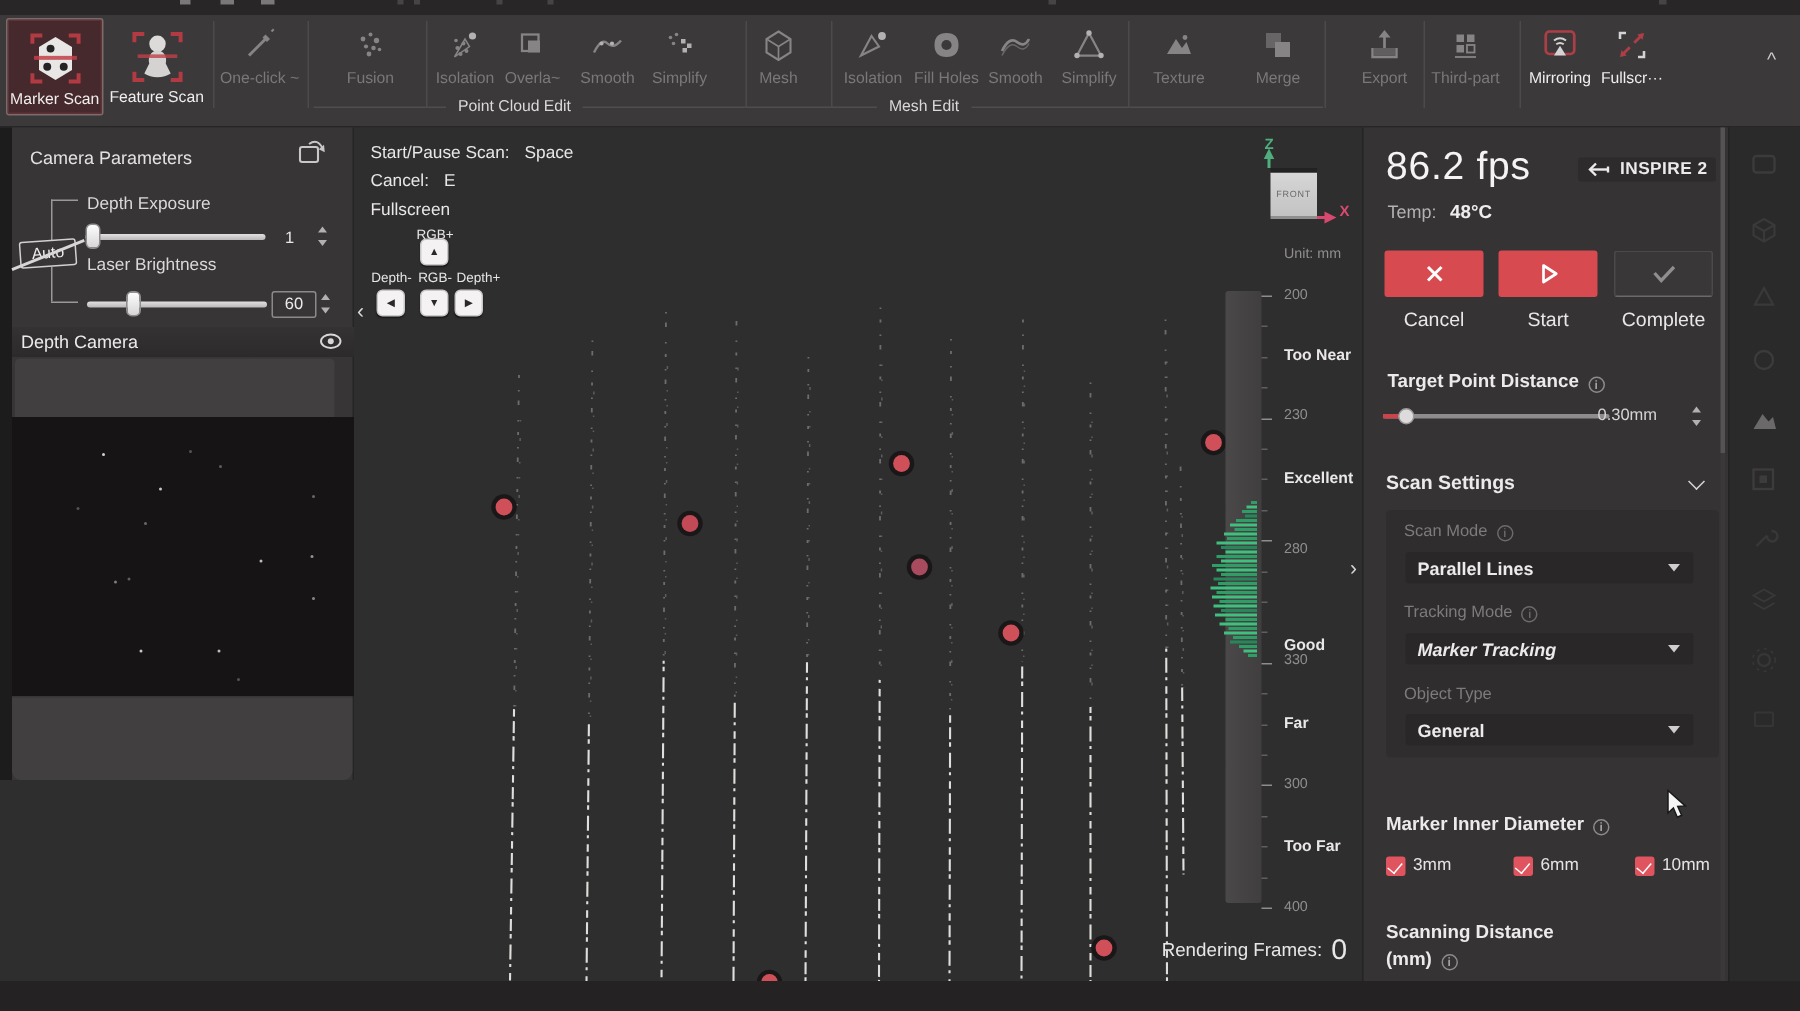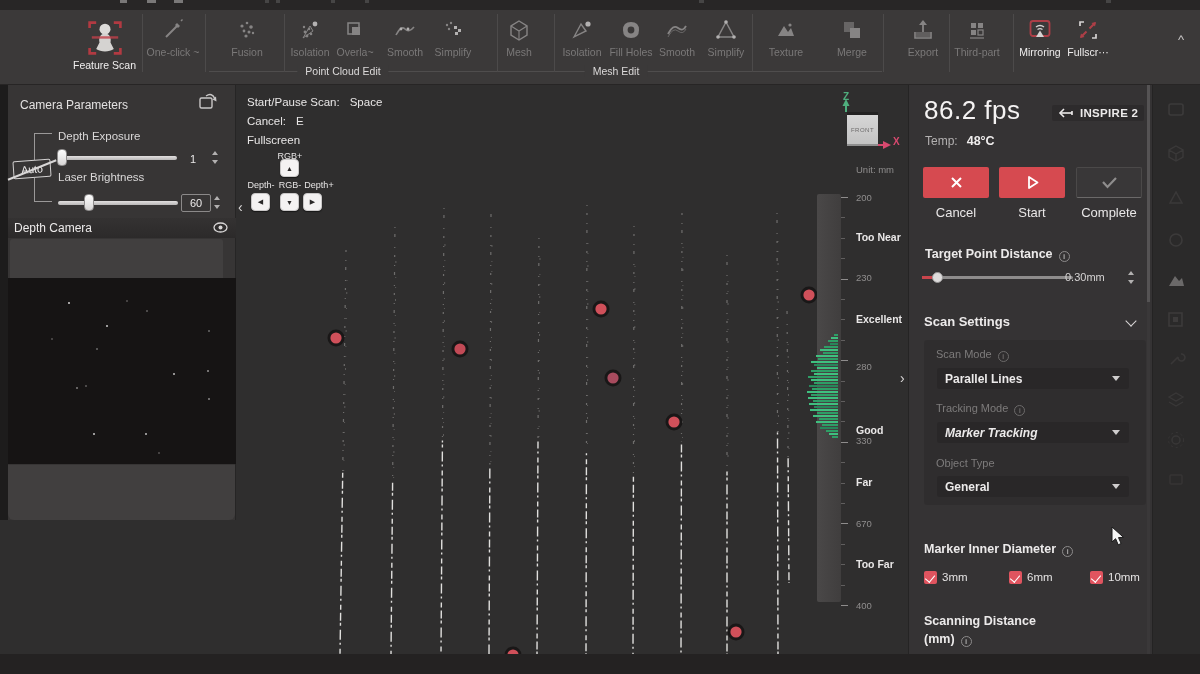--- a/index.html
+++ b/index.html
@@ -153,20 +153,38 @@
       <div class="top-glyph" style="left: 265px; top: 0px; width: 4px; height: 3px; opacity: 0.3;"></div>
       <div class="top-glyph" style="left: 276px; top: 0px; width: 4px; height: 3px; opacity: 0.3;"></div>
       <div class="top-glyph" style="left: 331px; top: 0px; width: 4px; height: 3px; opacity: 0.3;"></div>
       <div class="top-glyph" style="left: 365px; top: 0px; width: 4px; height: 3px; opacity: 0.3;"></div>
       <div class="top-glyph" style="left: 699px; top: 0px; width: 5px; height: 3px; opacity: 0.3;"></div>
       <div class="top-glyph" style="left: 1106px; top: 0px; width: 5px; height: 3px; opacity: 0.3;"></div>
     </div>
 
   <div class="abs ribbon" id="ribbon">
     <div class="group-rule" id="groupRule" style="left: 209px; width: 673px;"></div>
+  <div class="scan-btn active" style="left: 4px;">
+        <div class="sicon">
+          <svg viewBox="0 0 40 40" width="100%" height="100%">
+      <g stroke="#b23a42" stroke-width="2.4" fill="none">
+        <path d="M6 11 L6 6 L12 6"></path>
+              <path d="M28 6 L34 6 L34 11"></path>
+        <path d="M34 29 L34 34 L28 34"></path>
+              <path d="M12 34 L6 34 L6 29"></path>
+      </g>
+      <polygon points="20,7 30,13 30,27 20,33 10,27 10,13" fill="#e9e7e5"></polygon>
+      <circle cx="17" cy="14" r="2.4" fill="#252323"></circle>
+            <circle cx="15" cy="25" r="2.4" fill="#252323"></circle>
+            <circle cx="25" cy="25" r="2.4" fill="#252323"></circle>
+      <rect x="7" y="18.4" width="26" height="2.4" fill="#c2404a" opacity=".85"></rect>
+          </svg>
+        </div>
+    <div class="slabel">Marker Scan</div>
+      </div>
       <div class="scan-btn" style="left: 72px;">
         <div class="sicon">
           <svg viewBox="0 0 40 40" width="100%" height="100%">
       <g stroke="#b23a42" stroke-width="2.4" fill="none">
         <path d="M6 11 L6 6 L12 6"></path>
               <path d="M28 6 L34 6 L34 11"></path>
         <path d="M34 29 L34 34 L28 34"></path>
               <path d="M12 34 L6 34 L6 29"></path>
       </g>
       <circle cx="20" cy="12" r="5" fill="#dddbd9"></circle>
@@ -517,21 +535,21 @@
       </svg>
     <div id="scaleLabels">
         <div class="scale-num" style="top:112px;">200</div>
         <div class="scale-zone" style="top:152px;">Too Near</div>
         <div class="scale-num" style="top:192px;">230</div>
         <div class="scale-zone" style="top:234px;">Excellent</div>
         <div class="scale-num" style="top:281px;">280</div>
         <div class="scale-zone" style="top:316px;margin-top:29px;">Good</div>
         <div class="scale-num" style="top:355px;">330</div>
         <div class="scale-zone" style="top:397px;">Far</div>
-        <div class="scale-num" style="top:438px;">670</div>
+        <div class="scale-num" style="top:438px;">300</div>
         <div class="scale-zone" style="top:479px;">Too Far</div>
         <div class="scale-num" style="top:520px;">400</div>
         <div class="tick" style="left:841px; top:112.0px; width:7px; background:#8e8c8c;"></div>
         <div class="tick" style="left:841px; top:132.4px; width:4px; background:#605e5e;"></div>
         <div class="tick" style="left:841px; top:152.8px; width:4px; background:#605e5e;"></div>
         <div class="tick" style="left:841px; top:173.2px; width:4px; background:#605e5e;"></div>
         <div class="tick" style="left:841px; top:193.6px; width:7px; background:#8e8c8c;"></div>
         <div class="tick" style="left:841px; top:214.0px; width:4px; background:#605e5e;"></div>
         <div class="tick" style="left:841px; top:234.4px; width:4px; background:#605e5e;"></div>
         <div class="tick" style="left:841px; top:254.8px; width:4px; background:#605e5e;"></div>
@@ -544,20 +562,23 @@
         <div class="tick" style="left:841px; top:397.6px; width:4px; background:#605e5e;"></div>
         <div class="tick" style="left:841px; top:418.0px; width:4px; background:#605e5e;"></div>
         <div class="tick" style="left:841px; top:438.4px; width:7px; background:#8e8c8c;"></div>
         <div class="tick" style="left:841px; top:458.8px; width:4px; background:#605e5e;"></div>
         <div class="tick" style="left:841px; top:479.2px; width:4px; background:#605e5e;"></div>
         <div class="tick" style="left:841px; top:499.6px; width:4px; background:#605e5e;"></div>
         <div class="tick" style="left:841px; top:520.0px; width:7px; background:#8e8c8c;"></div>
       </div>
     <div class="expand-right">›</div>
 
+    <div class="render-frames">
+      <span>Rendering Frames:</span><b>0</b>
+    </div>
   </div>
 
   <div class="abs left-gutter"></div>
   <div class="abs left-panel">
     <div class="lp-title">Camera Parameters</div>
     <svg class="lp-reset" viewBox="0 0 20 18">
       <rect x="2" y="5" width="12" height="10" rx="1.5" fill="none" stroke="#c9c7c7" stroke-width="1.4"></rect>
       <path d="M 8 3 Q 14 -1 17 6" fill="none" stroke="#c9c7c7" stroke-width="1.4"></path>
       <polygon points="18.5,8.5 14.5,6.5 18,3.5" fill="#c9c7c7"></polygon>
     </svg>

